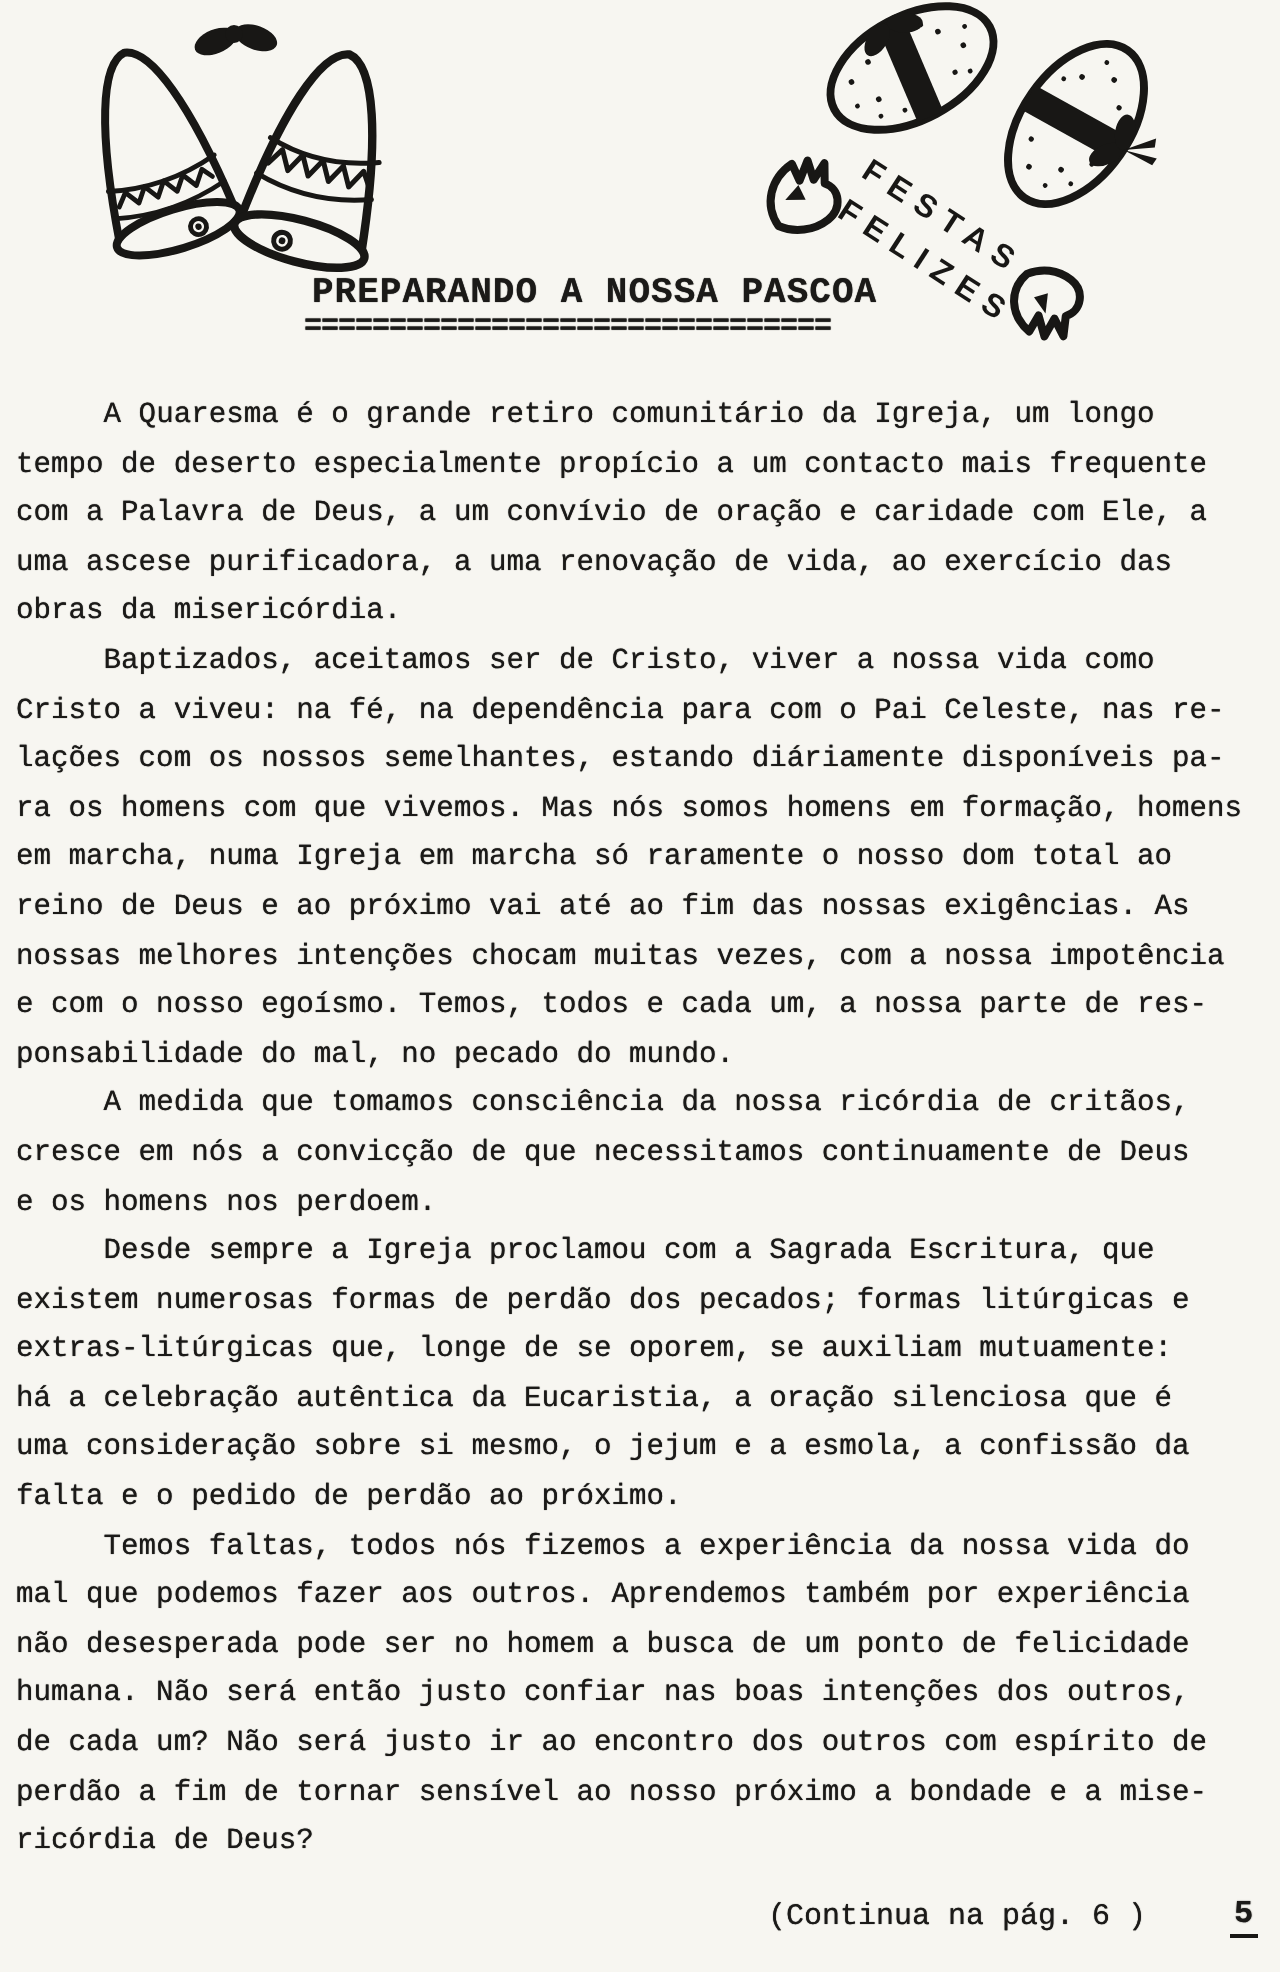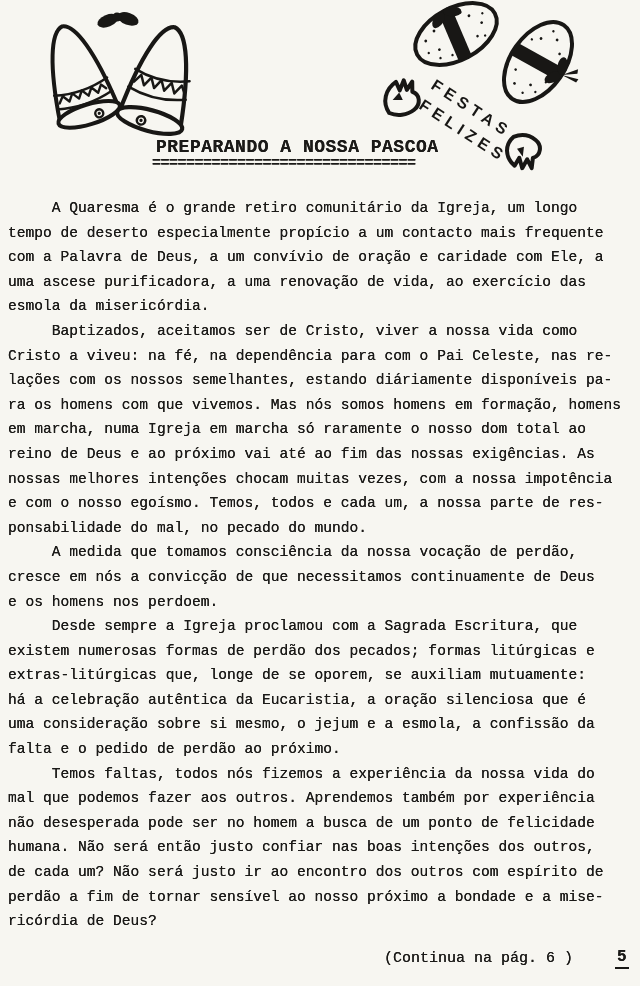--- a/index.html
+++ b/index.html
@@ -143,31 +143,31 @@
   <div class="title-block">
     <h1>PREPARANDO A NOSSA PASCOA</h1>
     <div class="title-underline">===============================</div>
   </div>
 
   <div class="body-text">
     <p>     A Quaresma é o grande retiro comunitário da Igreja, um longo
 tempo de deserto especialmente propício a um contacto mais frequente
 com a Palavra de Deus, a um convívio de oração e caridade com Ele, a
 uma ascese purificadora, a uma renovação de vida, ao exercício das
-esmola da misericórdia.</p>
+obras da misericórdia.</p>
     <p>     Baptizados, aceitamos ser de Cristo, viver a nossa vida como
 Cristo a viveu: na fé, na dependência para com o Pai Celeste, nas re-
 lações com os nossos semelhantes, estando diáriamente disponíveis pa-
 ra os homens com que vivemos. Mas nós somos homens em formação, homens
 em marcha, numa Igreja em marcha só raramente o nosso dom total ao
 reino de Deus e ao próximo vai até ao fim das nossas exigências. As
 nossas melhores intenções chocam muitas vezes, com a nossa impotência
 e com o nosso egoísmo. Temos, todos e cada um, a nossa parte de res-
 ponsabilidade do mal, no pecado do mundo.</p>
-    <p>     A medida que tomamos consciência da nossa vocação de perdão,
+    <p>     A medida que tomamos consciência da nossa ricórdia de critãos,
 cresce em nós a convicção de que necessitamos continuamente de Deus
 e os homens nos perdoem.</p>
     <p>     Desde sempre a Igreja proclamou com a Sagrada Escritura, que
 existem numerosas formas de perdão dos pecados; formas litúrgicas e
 extras-litúrgicas que, longe de se oporem, se auxiliam mutuamente:
 há a celebração autêntica da Eucaristia, a oração silenciosa que é
 uma consideração sobre si mesmo, o jejum e a esmola, a confissão da
 falta e o pedido de perdão ao próximo.</p>
     <p>     Temos faltas, todos nós fizemos a experiência da nossa vida do
 mal que podemos fazer aos outros. Aprendemos também por experiência

